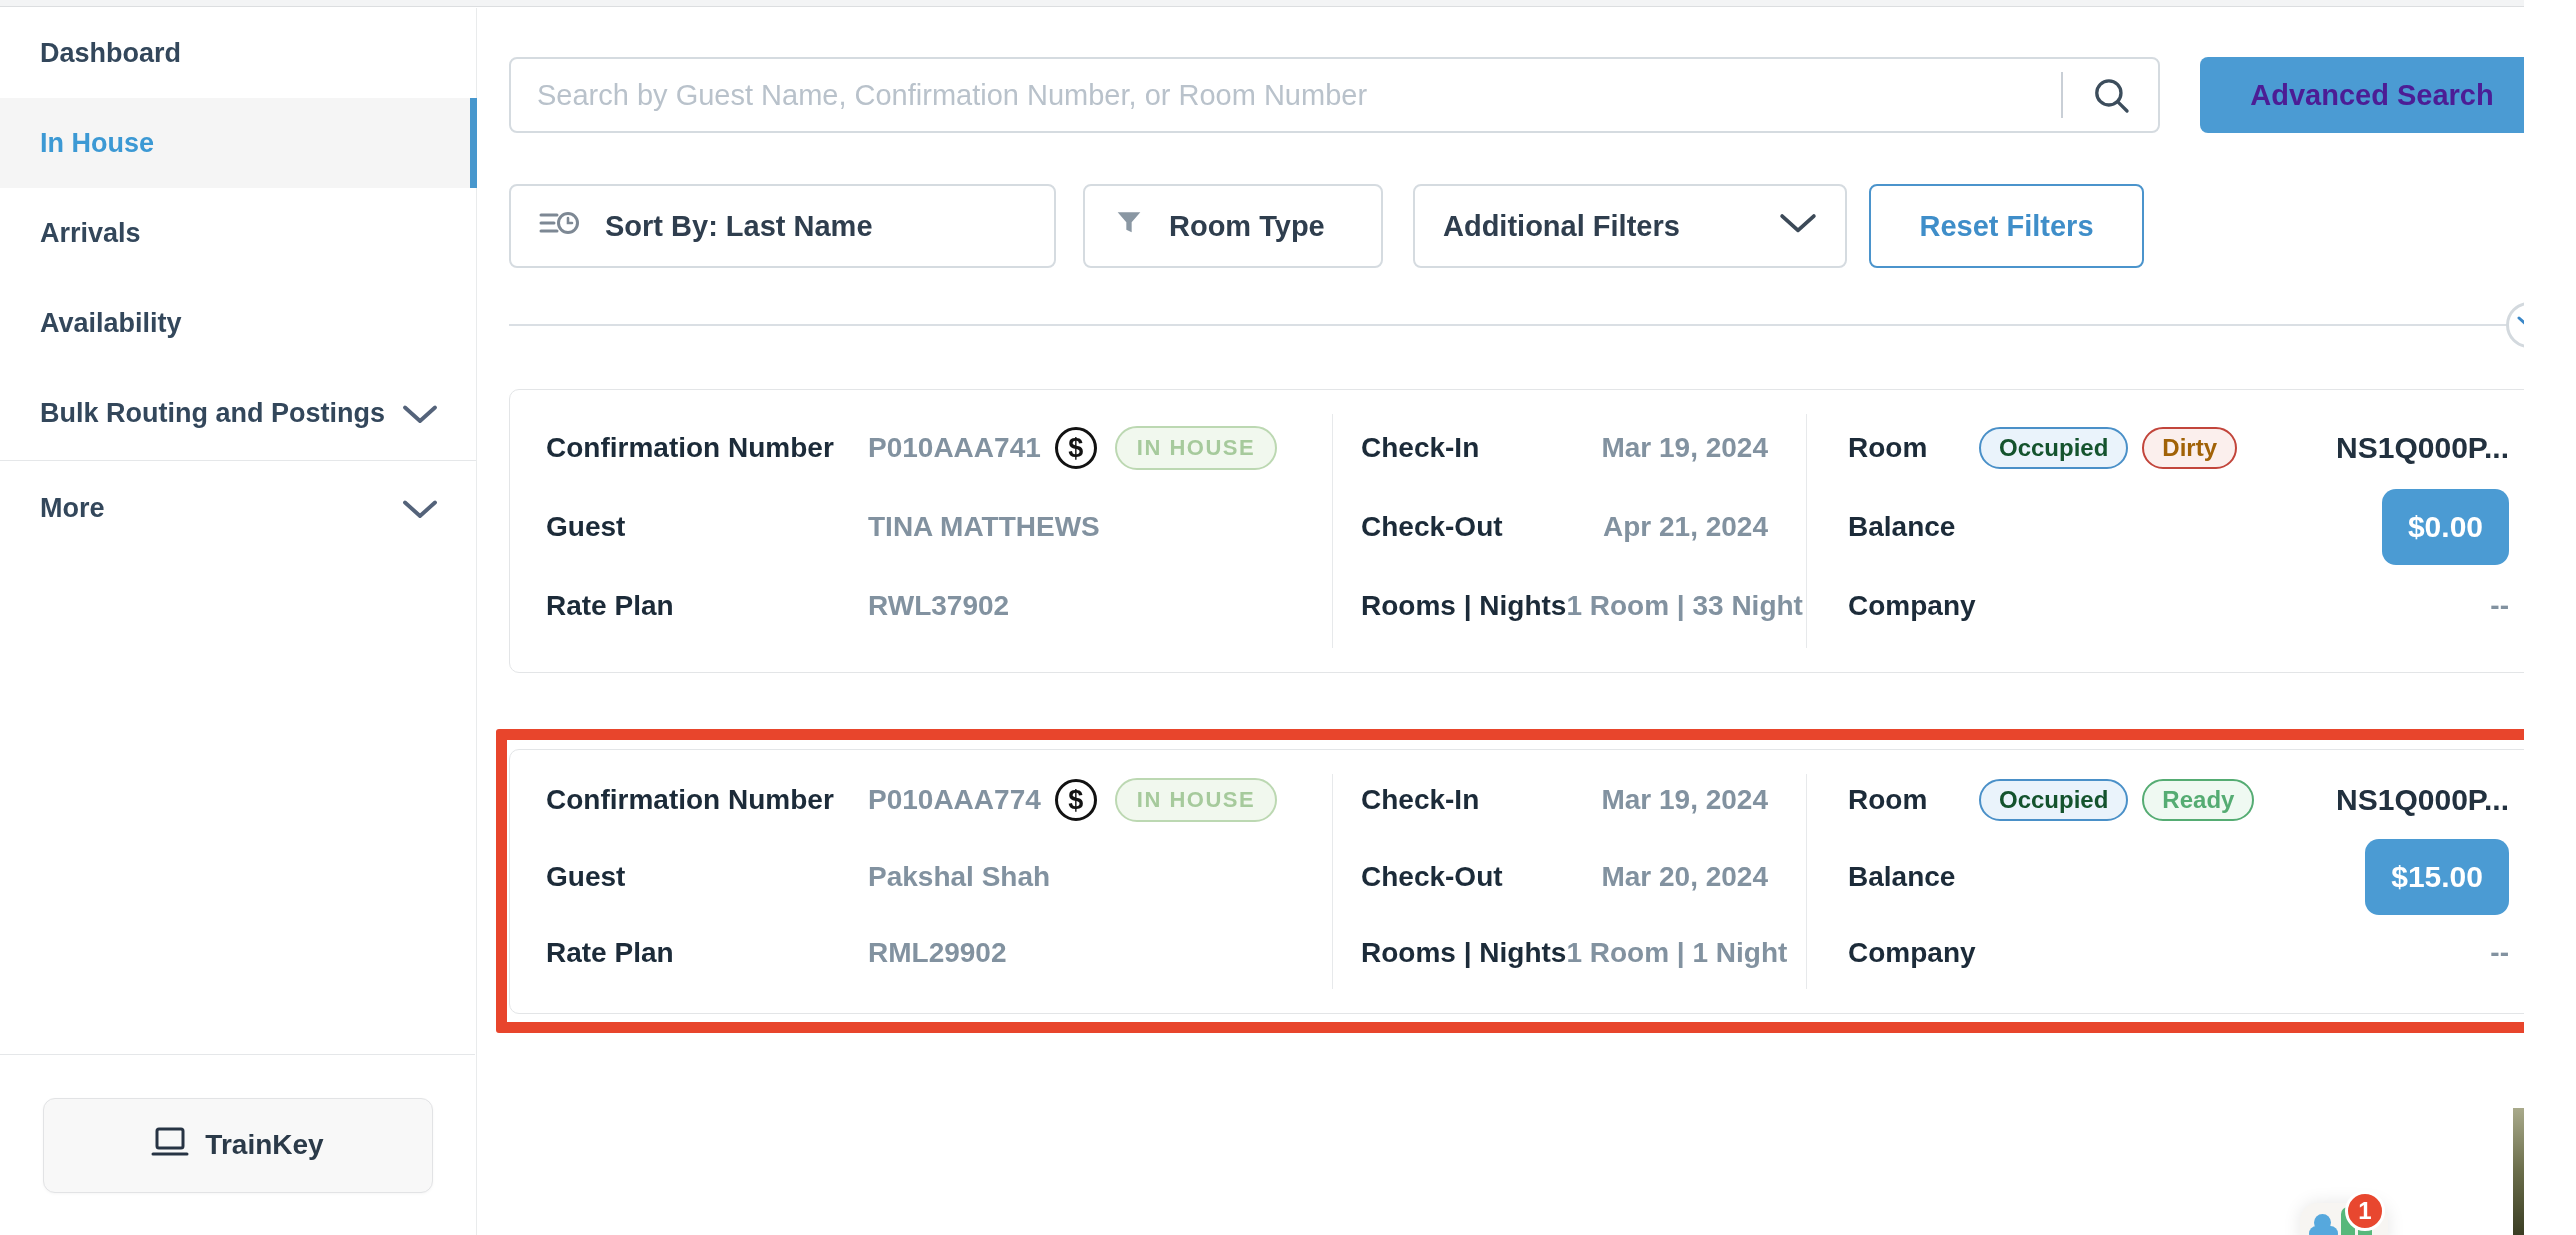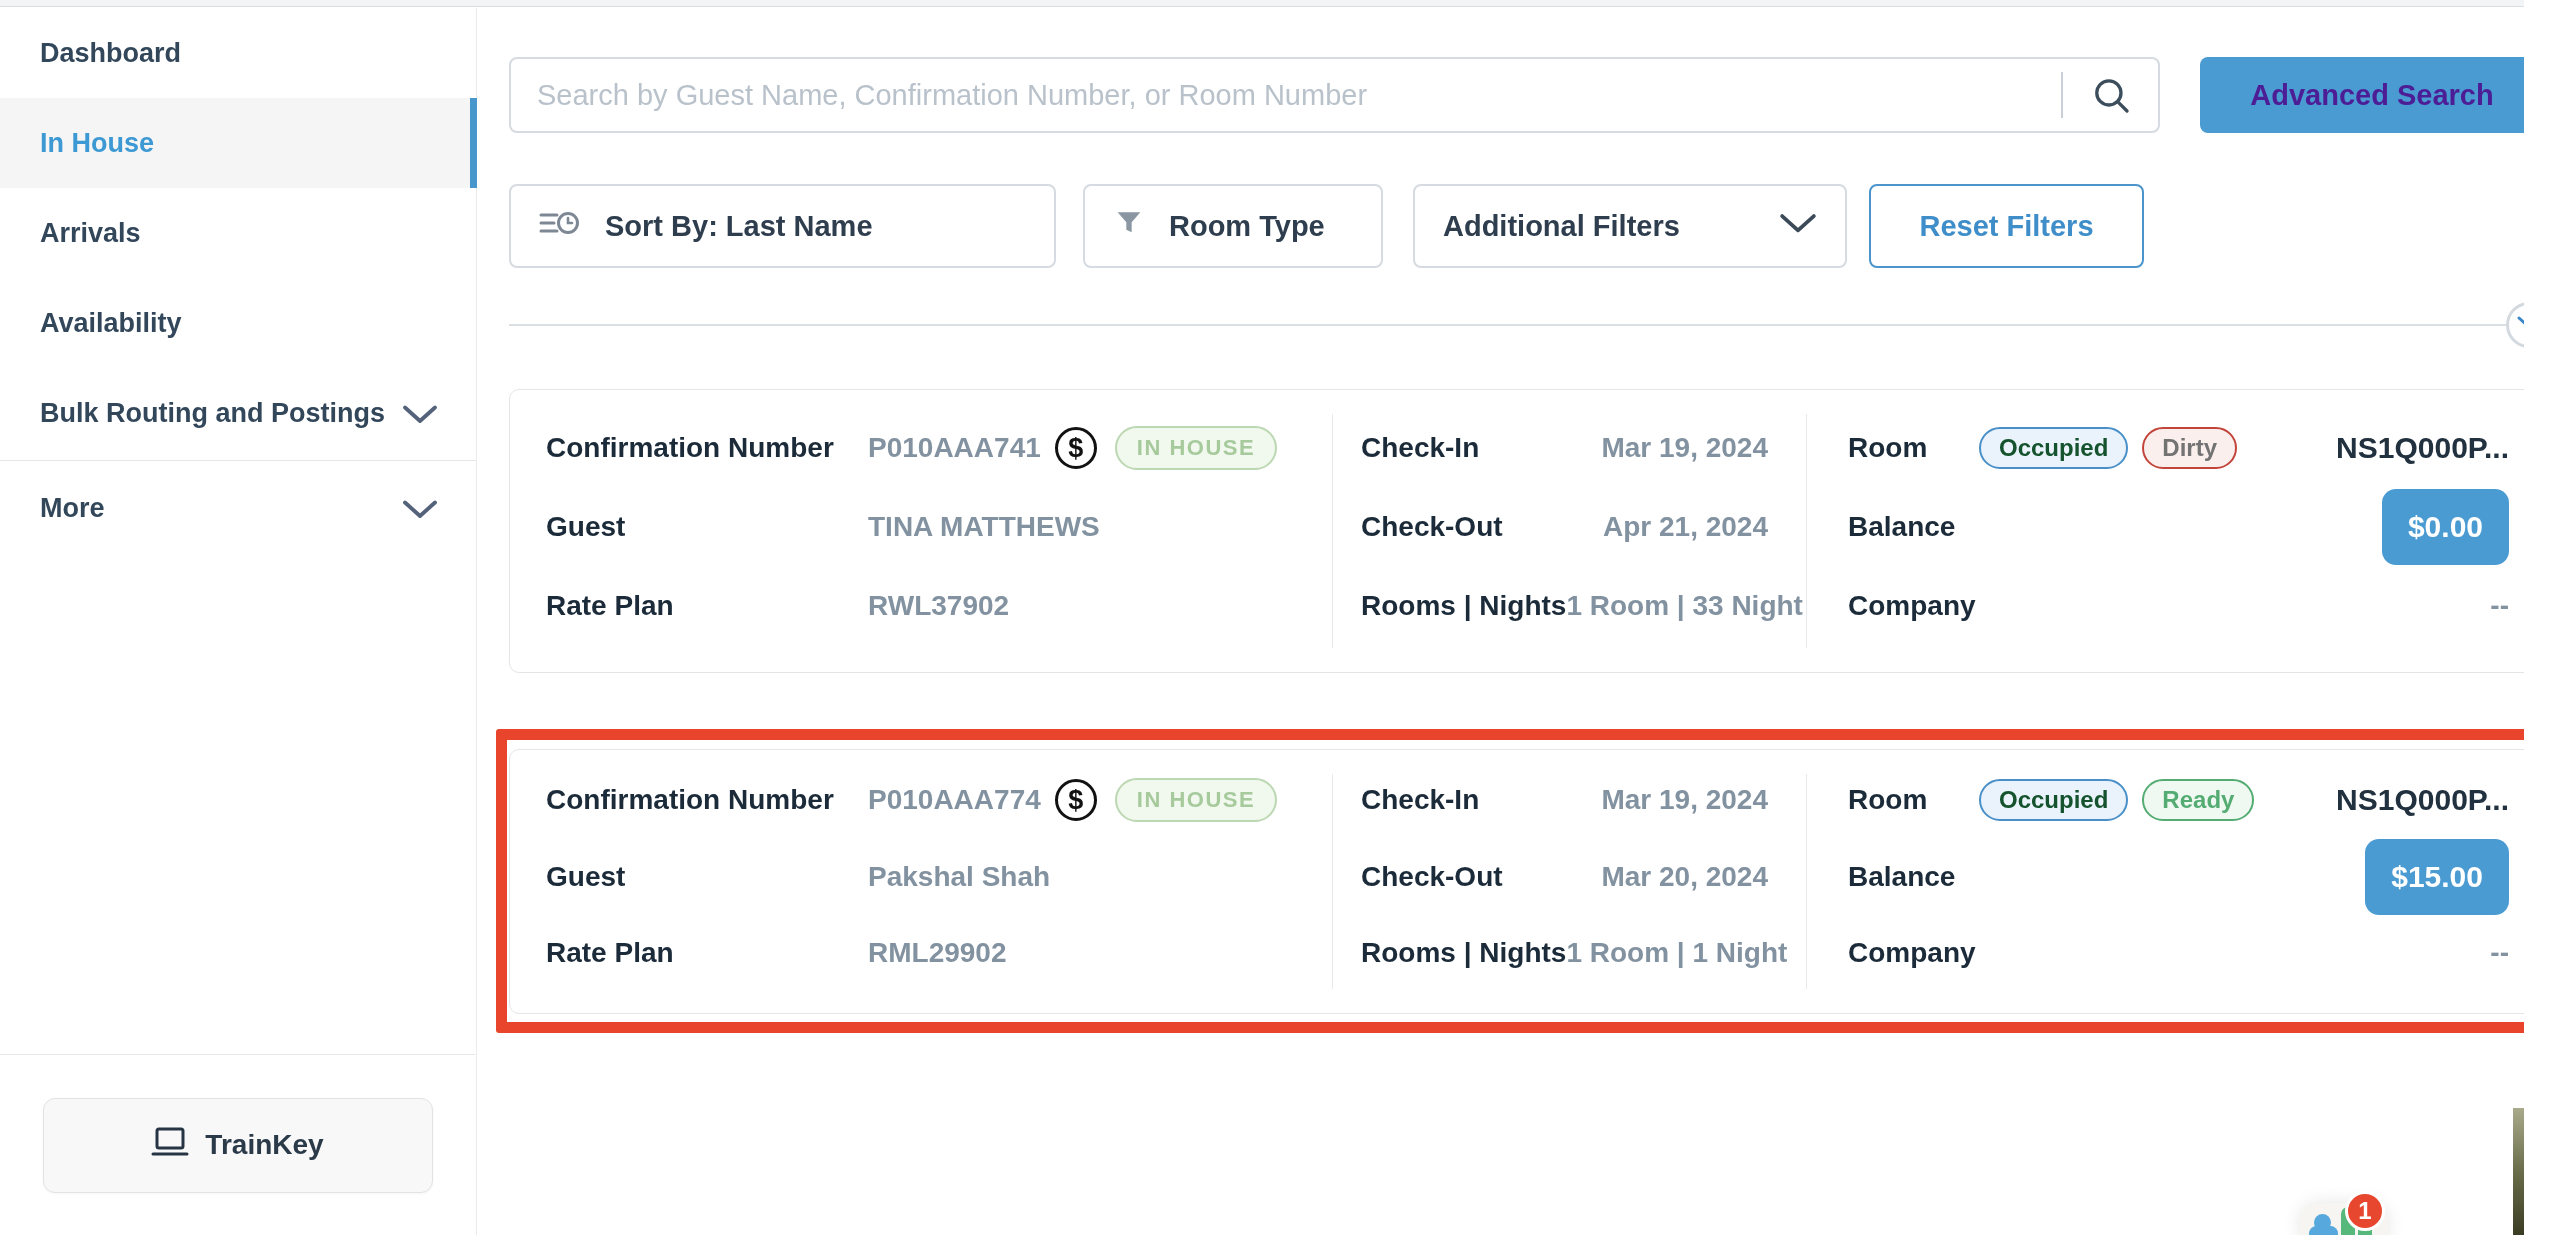--- a/index.html
+++ b/index.html
@@ -70,21 +70,21 @@
   .c3 .lbl { width:131px; flex:none; }
   .val { font-size:28px; font-weight:600; color:#8292a0; white-space:nowrap; }
   .right { margin-left:auto; }
   .dollar-circle { width:42px; height:42px; border:3px solid #121212; border-radius:50%; margin-left:14px; flex:none;
                    display:flex; align-items:center; justify-content:center; font-size:27px; font-weight:700; color:#121212; cursor:pointer; }
   .pill { height:42px; border-radius:22px; padding:0 18px; font-size:24px; font-weight:600; border:2px solid;
           display:flex; align-items:center; white-space:nowrap; }
   .pill-inhouse { margin-left:18px; height:44px; border-color:#bcd8b2; background:#f1f8ee; color:#a6ca9c;
                   font-size:22px; font-weight:700; letter-spacing:1.5px; padding:0 20px; border-radius:24px; }
   .pill-blue  { color:#14532d; border-color:#4a90c8; background:#eaf3fb; }
-  .pill-red   { color:#737373; border-color:#c2453b; background:#fbefed; }
+  .pill-red   { color:#a16207; border-color:#c2453b; background:#fbefed; }
   .pill-green { color:#55ac73; border-color:#55ac73; background:#eff9f2; }
   .pills { display:flex; gap:14px; align-items:center; }
   .room-num { margin-left:auto; font-size:30px; font-weight:700; color:#22313f; white-space:nowrap; }
   .balance-btn { margin-left:auto; height:76px; padding:0 26px; background:#4b9bd3; border:0; border-radius:14px;
                  color:#fff; font-size:30px; font-weight:600; font-family:"Liberation Sans",sans-serif;
                  display:flex; align-items:center; cursor:pointer; }
   .dash-val { margin-left:auto; font-size:28px; font-weight:700; color:#8292a0; }
 
   
   .red-annotation { position:absolute; left:18px; top:721px; width:2062px; height:304px;

